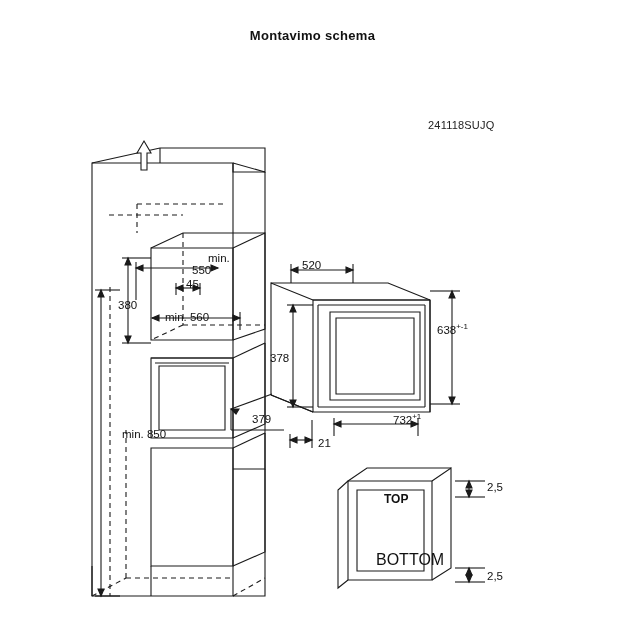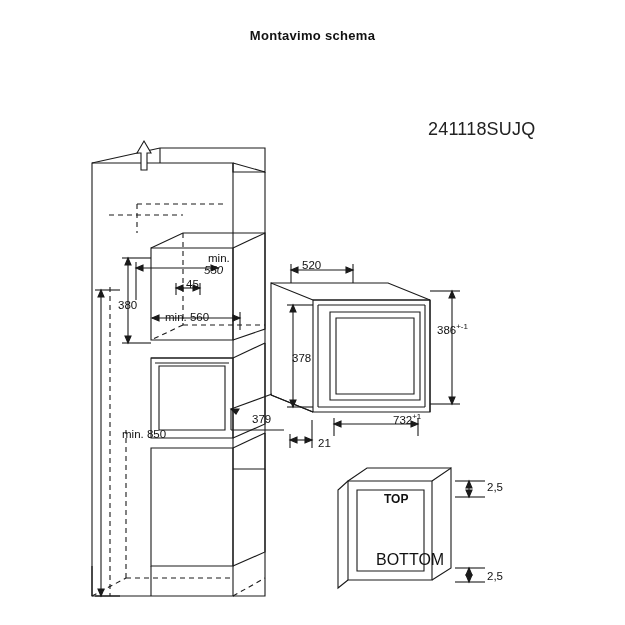--- a/index.html
+++ b/index.html
@@ -28,21 +28,21 @@
     text-align: center;
     font-size: 13px;
     font-weight: bold;
     letter-spacing: 0.3px;
     color: #111;
   }
   .model-code {
     position: absolute;
     left: 428px;
     top: 119px;
-    font-size: 18px;
+    font-size: 11px;
     color: #222;
     letter-spacing: 0.2px;
   }
   svg.drawing {
     position: absolute;
     left: 0;
     top: 0;
     width: 625px;
     height: 625px;
   }
@@ -224,31 +224,31 @@
       <path d="M469,481 L466,488 L472,488 Z" fill="#1a1a1a"></path>
       <path d="M469,497 L466,490 L472,490 Z" fill="#1a1a1a"></path>
 
       <path d="M469,568 L469,582"></path>
       <path d="M469,568 L466,575 L472,575 Z" fill="#1a1a1a"></path>
       <path d="M469,582 L466,575 L472,575 Z" fill="#1a1a1a"></path>
     </g>
   </svg>
 
   <div class="lbl" style="left:208px; top:252px;">min.</div>
-  <div class="lbl" style="left:204px; top:264px;font-style:italic;">550</div>
+  <div class="lbl" style="left:192px; top:264px;">550</div>
   <div class="lbl" style="left:186px; top:278px;">45</div>
   <div class="lbl" style="left:165px; top:311px;">min. 560</div>
   <div class="lbl" style="left:118px; top:299px;">380</div>
   <div class="lbl" style="left:90px; top:428px;padding-left:32px;">min. 850</div>
 
   <div class="lbl" style="left:302px; top:259px;">520</div>
-  <div class="lbl" style="left:292px; top:352px;">378</div>
+  <div class="lbl" style="left:270px; top:352px;">378</div>
 
   <div class="lbl" style="left:437px; top:322px;">
-    <span>386</span><span class="sup">+-1</span>
+    <span>638</span><span class="sup">+-1</span>
   </div>
 
   <div class="lbl" style="left:393px; top:412px;">
     <span>732</span><span class="sup">+1</span>
   </div>
 
   <div class="lbl" style="left:252px; top:413px;">379</div>
   <div class="lbl" style="left:278px; top:437px;margin-left:40px;">21</div>
 
   <div class="lbl" style="left:384px; top:493px; font-size:12px;font-weight:bold;">TOP</div>

